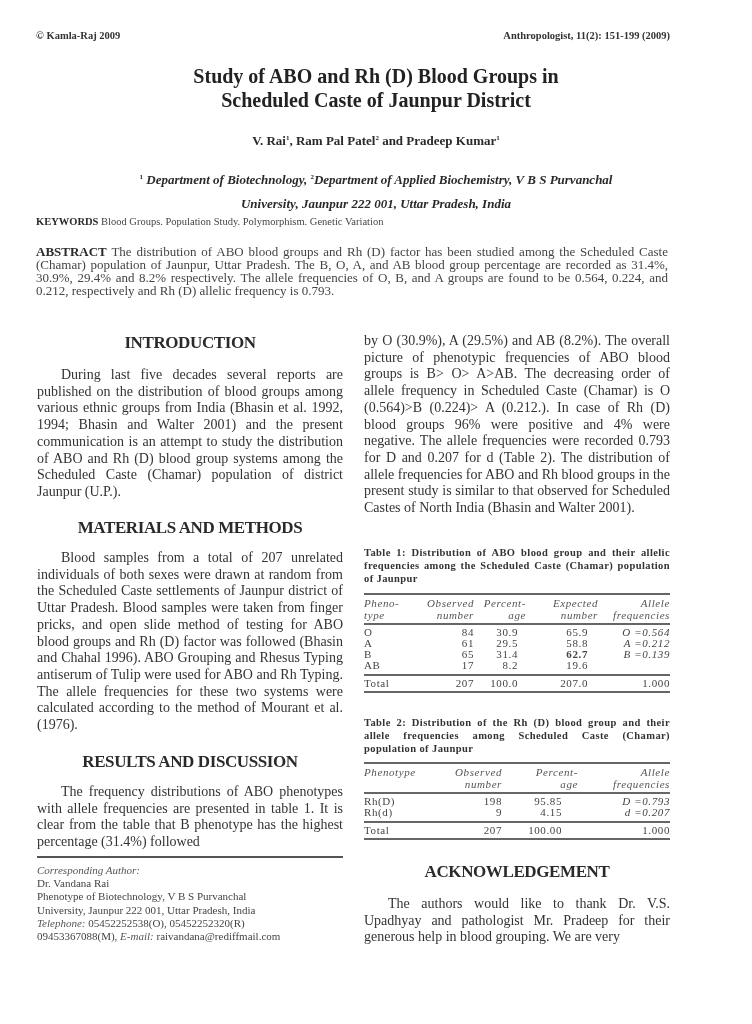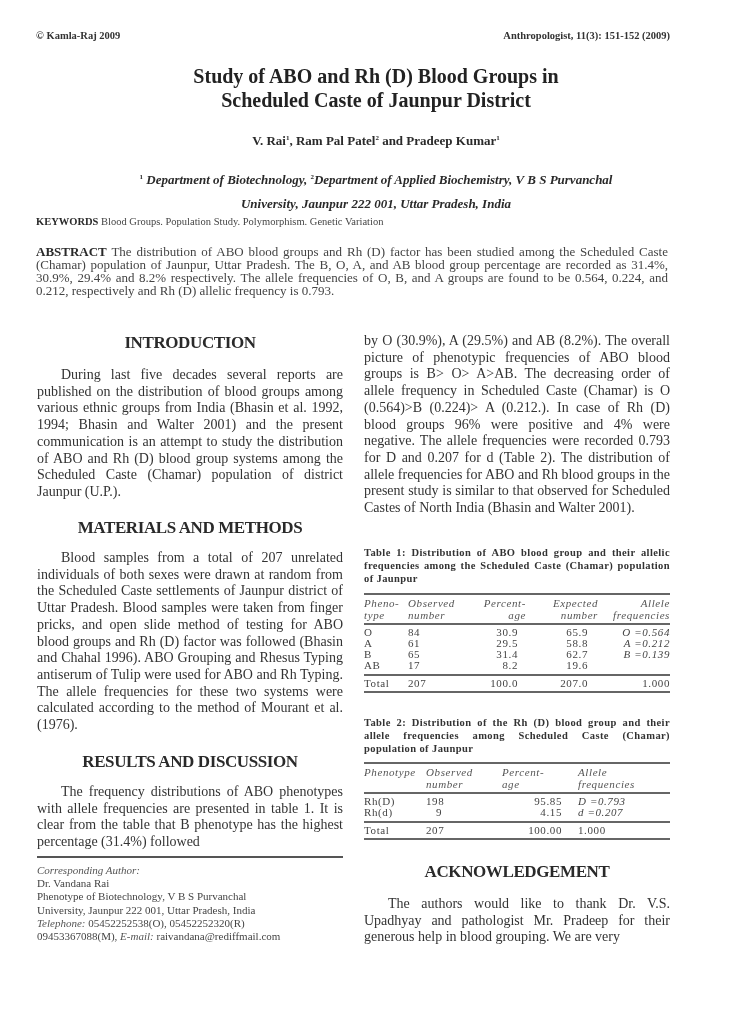--- a/index.html
+++ b/index.html
@@ -38,29 +38,29 @@
   .tcap { font-size: 10.5px; font-weight: bold; line-height: 13px; letter-spacing: 0.4px; text-align: justify; color: #333; }
   table.dt { border-collapse: collapse; width: 306px; font-size: 11px; color: #444; letter-spacing: 0.6px; }
   table.dt th { font-weight: normal; font-style: italic; line-height: 12px; vertical-align: top; padding: 2px 0 2px 0; color: #555; }
   table.dt td { line-height: 11px; padding: 0; }
   table.dt thead tr { border-top: 2px solid #666; border-bottom: 2px solid #666; }
   table.dt tfoot tr { border-top: 2px solid #666; border-bottom: 2px solid #666; }
   table.dt tfoot td { padding: 2px 0; }
   table.dt tbody tr:first-child td { padding-top: 2px; }
   table.dt tbody tr:last-child td { padding-bottom: 3px; }
   .l { text-align: left; }
-  .c { text-align: left; }
+  .c { text-align: right; }
   .r { text-align: right; }
   .it { font-style: italic; }
 </style>
 </head>
 <body>
 
 <div class="abs hdr hdr-left">© Kamla-Raj 2009</div>
-<div class="abs hdr hdr-right">Anthropologist, 11(3): 151-152 (2009)</div>
+<div class="abs hdr hdr-right">Anthropologist, 11(2): 151-199 (2009)</div>
 
 <div class="abs title">
   <div>Study of ABO and Rh (D) Blood Groups in</div>
   <div>Scheduled Caste of Jaunpur District</div>
 </div>
 
 <div class="abs authors">
   <span>V. Rai</span><sup>1</sup><span>, </span><span>Ram Pal Patel</span><sup>2</sup><span> and </span><span>Pradeep Kumar</span><sup>1</sup>
 </div>
 
@@ -119,21 +119,21 @@
         <td class="l">A</td>
         <td class="c">61</td>
         <td class="r" style="padding-right:8px;">29.5</td>
         <td class="r" style="padding-right:10px;">58.8</td>
         <td class="r it">A =0.212</td>
       </tr>
       <tr>
         <td class="l">B</td>
         <td class="c">65</td>
         <td class="r" style="padding-right:8px;">31.4</td>
-        <td class="r" style="padding-right:10px;">62.7</td>
+        <td class="r" style="padding-right:10px;font-weight:bold;">62.7</td>
         <td class="r it">B =0.139</td>
       </tr>
       <tr>
         <td class="l">AB</td>
         <td class="c">17</td>
         <td class="r" style="padding-right:8px;">8.2</td>
         <td class="r" style="padding-right:10px;">19.6</td>
         <td class="r it"></td>
       </tr>
     </tbody>

